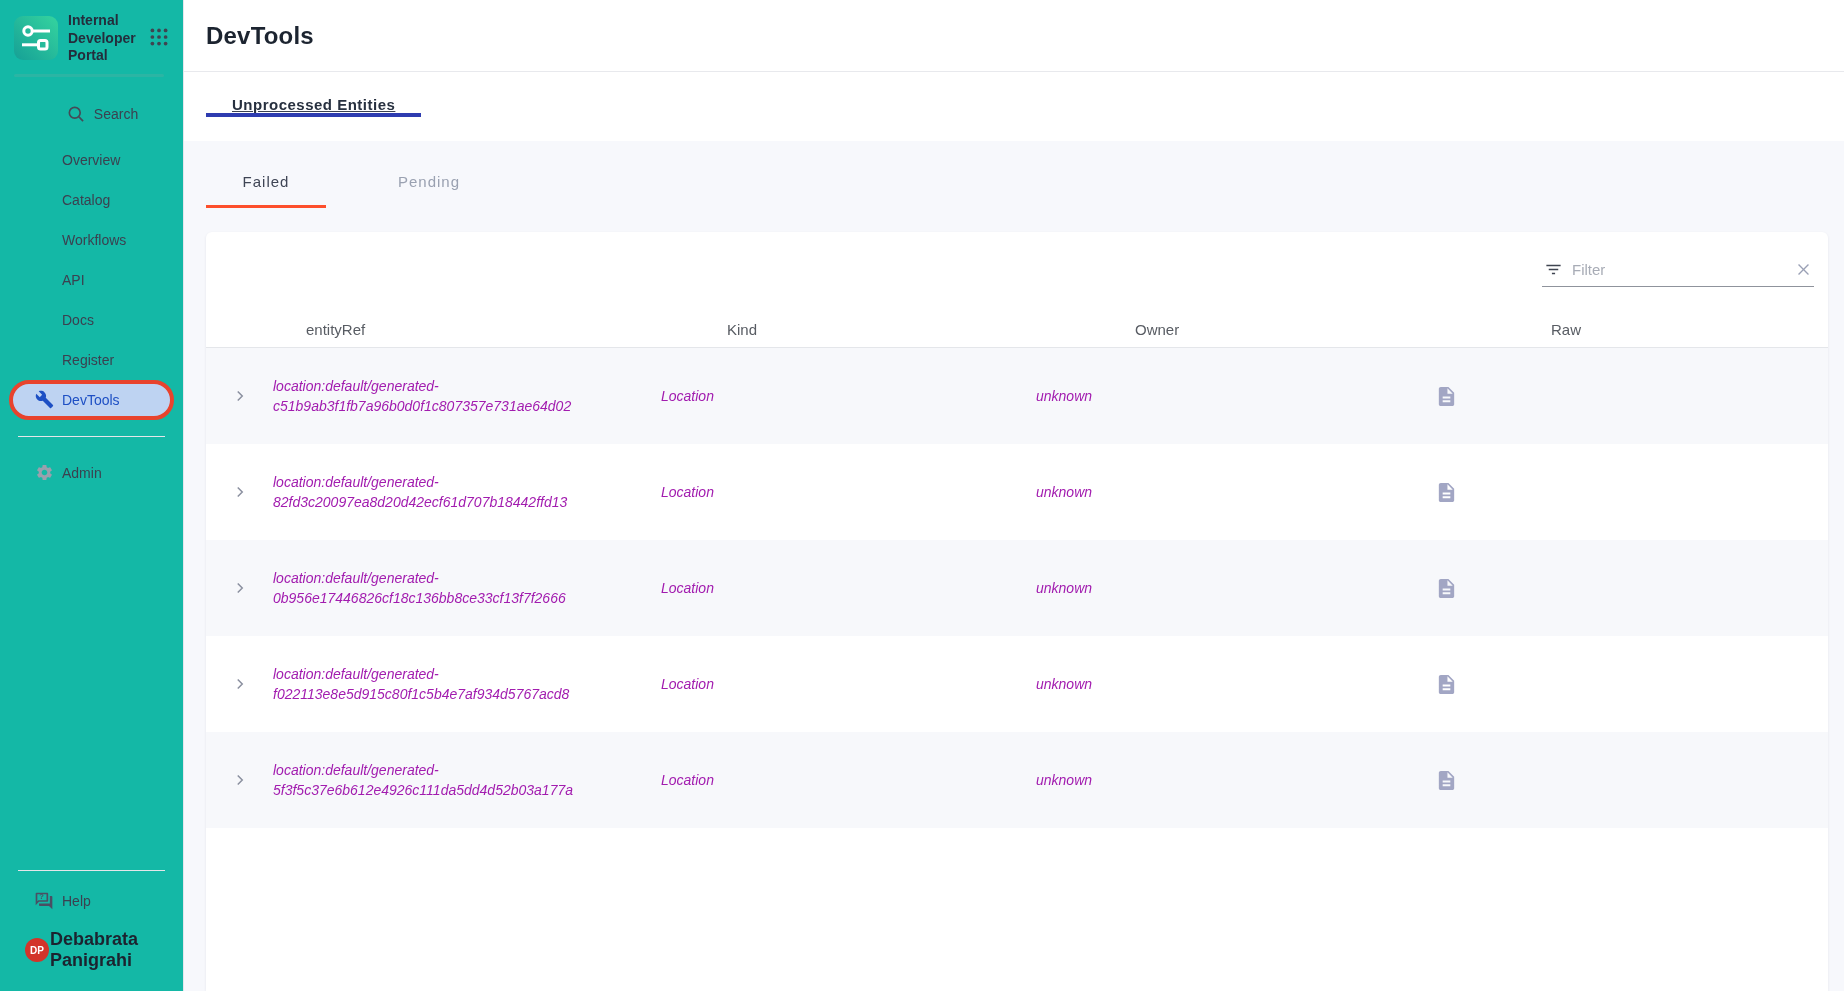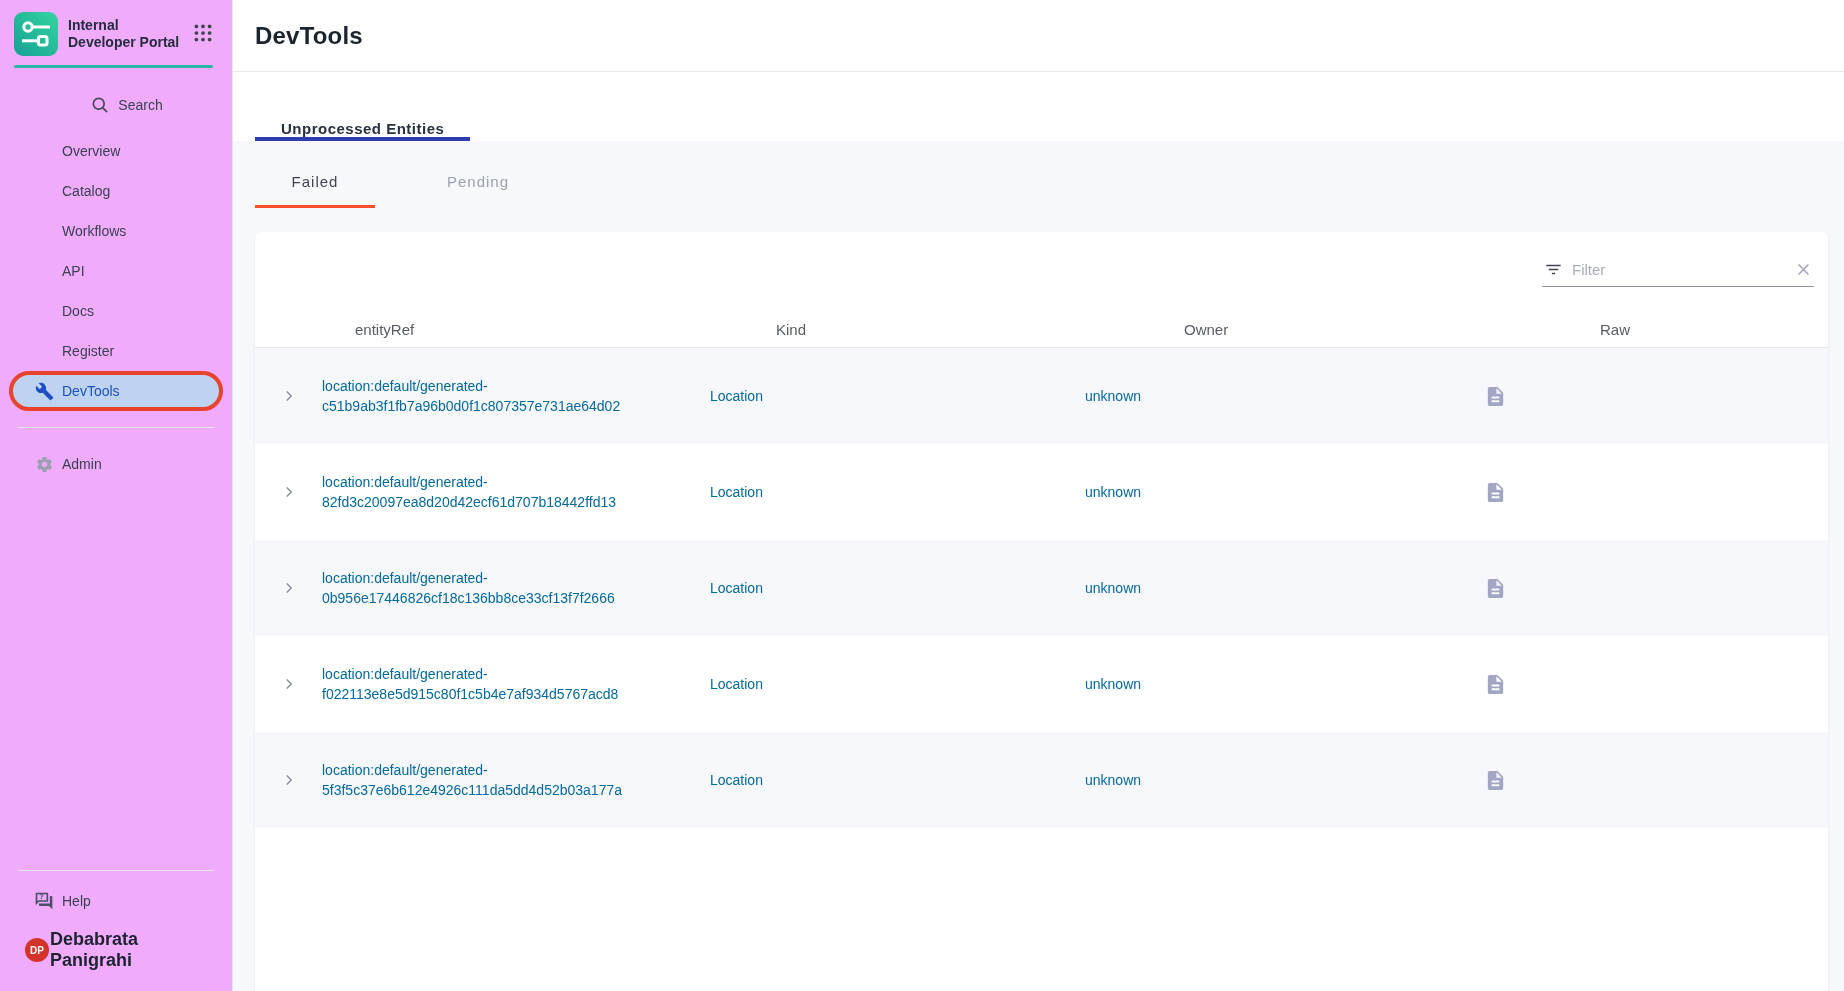--- a/index.html
+++ b/index.html
@@ -6,21 +6,21 @@
   html, body { width: 1844px; height: 991px; overflow: hidden; }
   body {
     font-family: "Liberation Sans", sans-serif;
     background: #f7f8fc;
     color: #3b4150;
   }
   .app { display: flex; width: 1844px; height: 991px; }
 
   
   .sidebar {
-    width: 233px; flex: none; background: #f0abfc;
+    width: 184px; flex: none; background: #14b8a6;
     border-right: 1px solid #e4e6ec;
     display: flex; flex-direction: column;
   }
   .sidebar-header {
     display: flex; align-items: center; gap: 10px;
     padding: 12px 16px 9px 14px;
   }
   .logo-title {
     font-size: 14px; font-weight: 700; color: #242d3c;
     line-height: 1.25; width: 112px;
@@ -57,21 +57,21 @@
   .main { flex: 1; display: flex; flex-direction: column; min-width: 0; }
   .main-header {
     background: #fff; height: 72px; flex: none;
     display: flex; align-items: center; padding-left: 22px;
     border-bottom: 1px solid #e8e9ed;
   }
   .page-title { font-size: 24px; font-weight: 700; color: #1c2430; letter-spacing: 0.2px; }
 
   .primary-tabs {
     background: #fff; height: 69px; flex: none;
-    display: flex; align-items: flex-end; padding-left: 22px;
+    display: flex; align-items: center; padding-left: 22px; text-decoration: underline;
   }
   .primary-tab {
     display: flex; align-items: center; padding: 0 26px;
     font-size: 15px; font-weight: 700; letter-spacing: 0.5px; color: #27303f;
     border-bottom: 4px solid #2e3cb0; cursor: pointer;
   }
 
   .content {
     flex: 1; background: #f7f8fc; min-height: 0;
     padding: 0 16px 0 22px; display: flex; flex-direction: column;
@@ -103,21 +103,21 @@
     font-family: "Liberation Sans", sans-serif; font-size: 15px; color: #3b4150; min-width: 0;
   }
   .filter-input::placeholder { color: #a8acb6; }
   .icon-btn { background: none; border: none; cursor: pointer; padding: 0; display: flex; align-items: center; }
 
   .tgrid-row { display: grid; grid-template-columns: 67px 388px 375px 383px 1fr; align-items: center; }
   .thead {
     height: 36px; flex: none; border-bottom: 1px solid #e4e6ea;
     color: #585c63; font-size: 15px; gap: 33px;
   }
-  .trow { height: 96px; flex: none; font-size: 14px; color: #0369a1; }
+  .trow { height: 96px; flex: none; font-size: 14px; color: #a21caf; font-style: italic; }
   .trow:nth-child(odd) { background: #f7f8fb; }
   .cell-chevron { display: flex; justify-content: center; }
   .chevron-btn { background: none; border: none; cursor: pointer; padding: 4px; display: flex; }
   .c-ref { max-width: 332px; overflow-wrap: break-word; line-height: 1.45; }
   .c-raw { padding-left: 14px; }
   .raw-btn { background: none; border: none; cursor: pointer; padding: 2px; display: flex; }
 </style>
 </head>
 <body>
 

